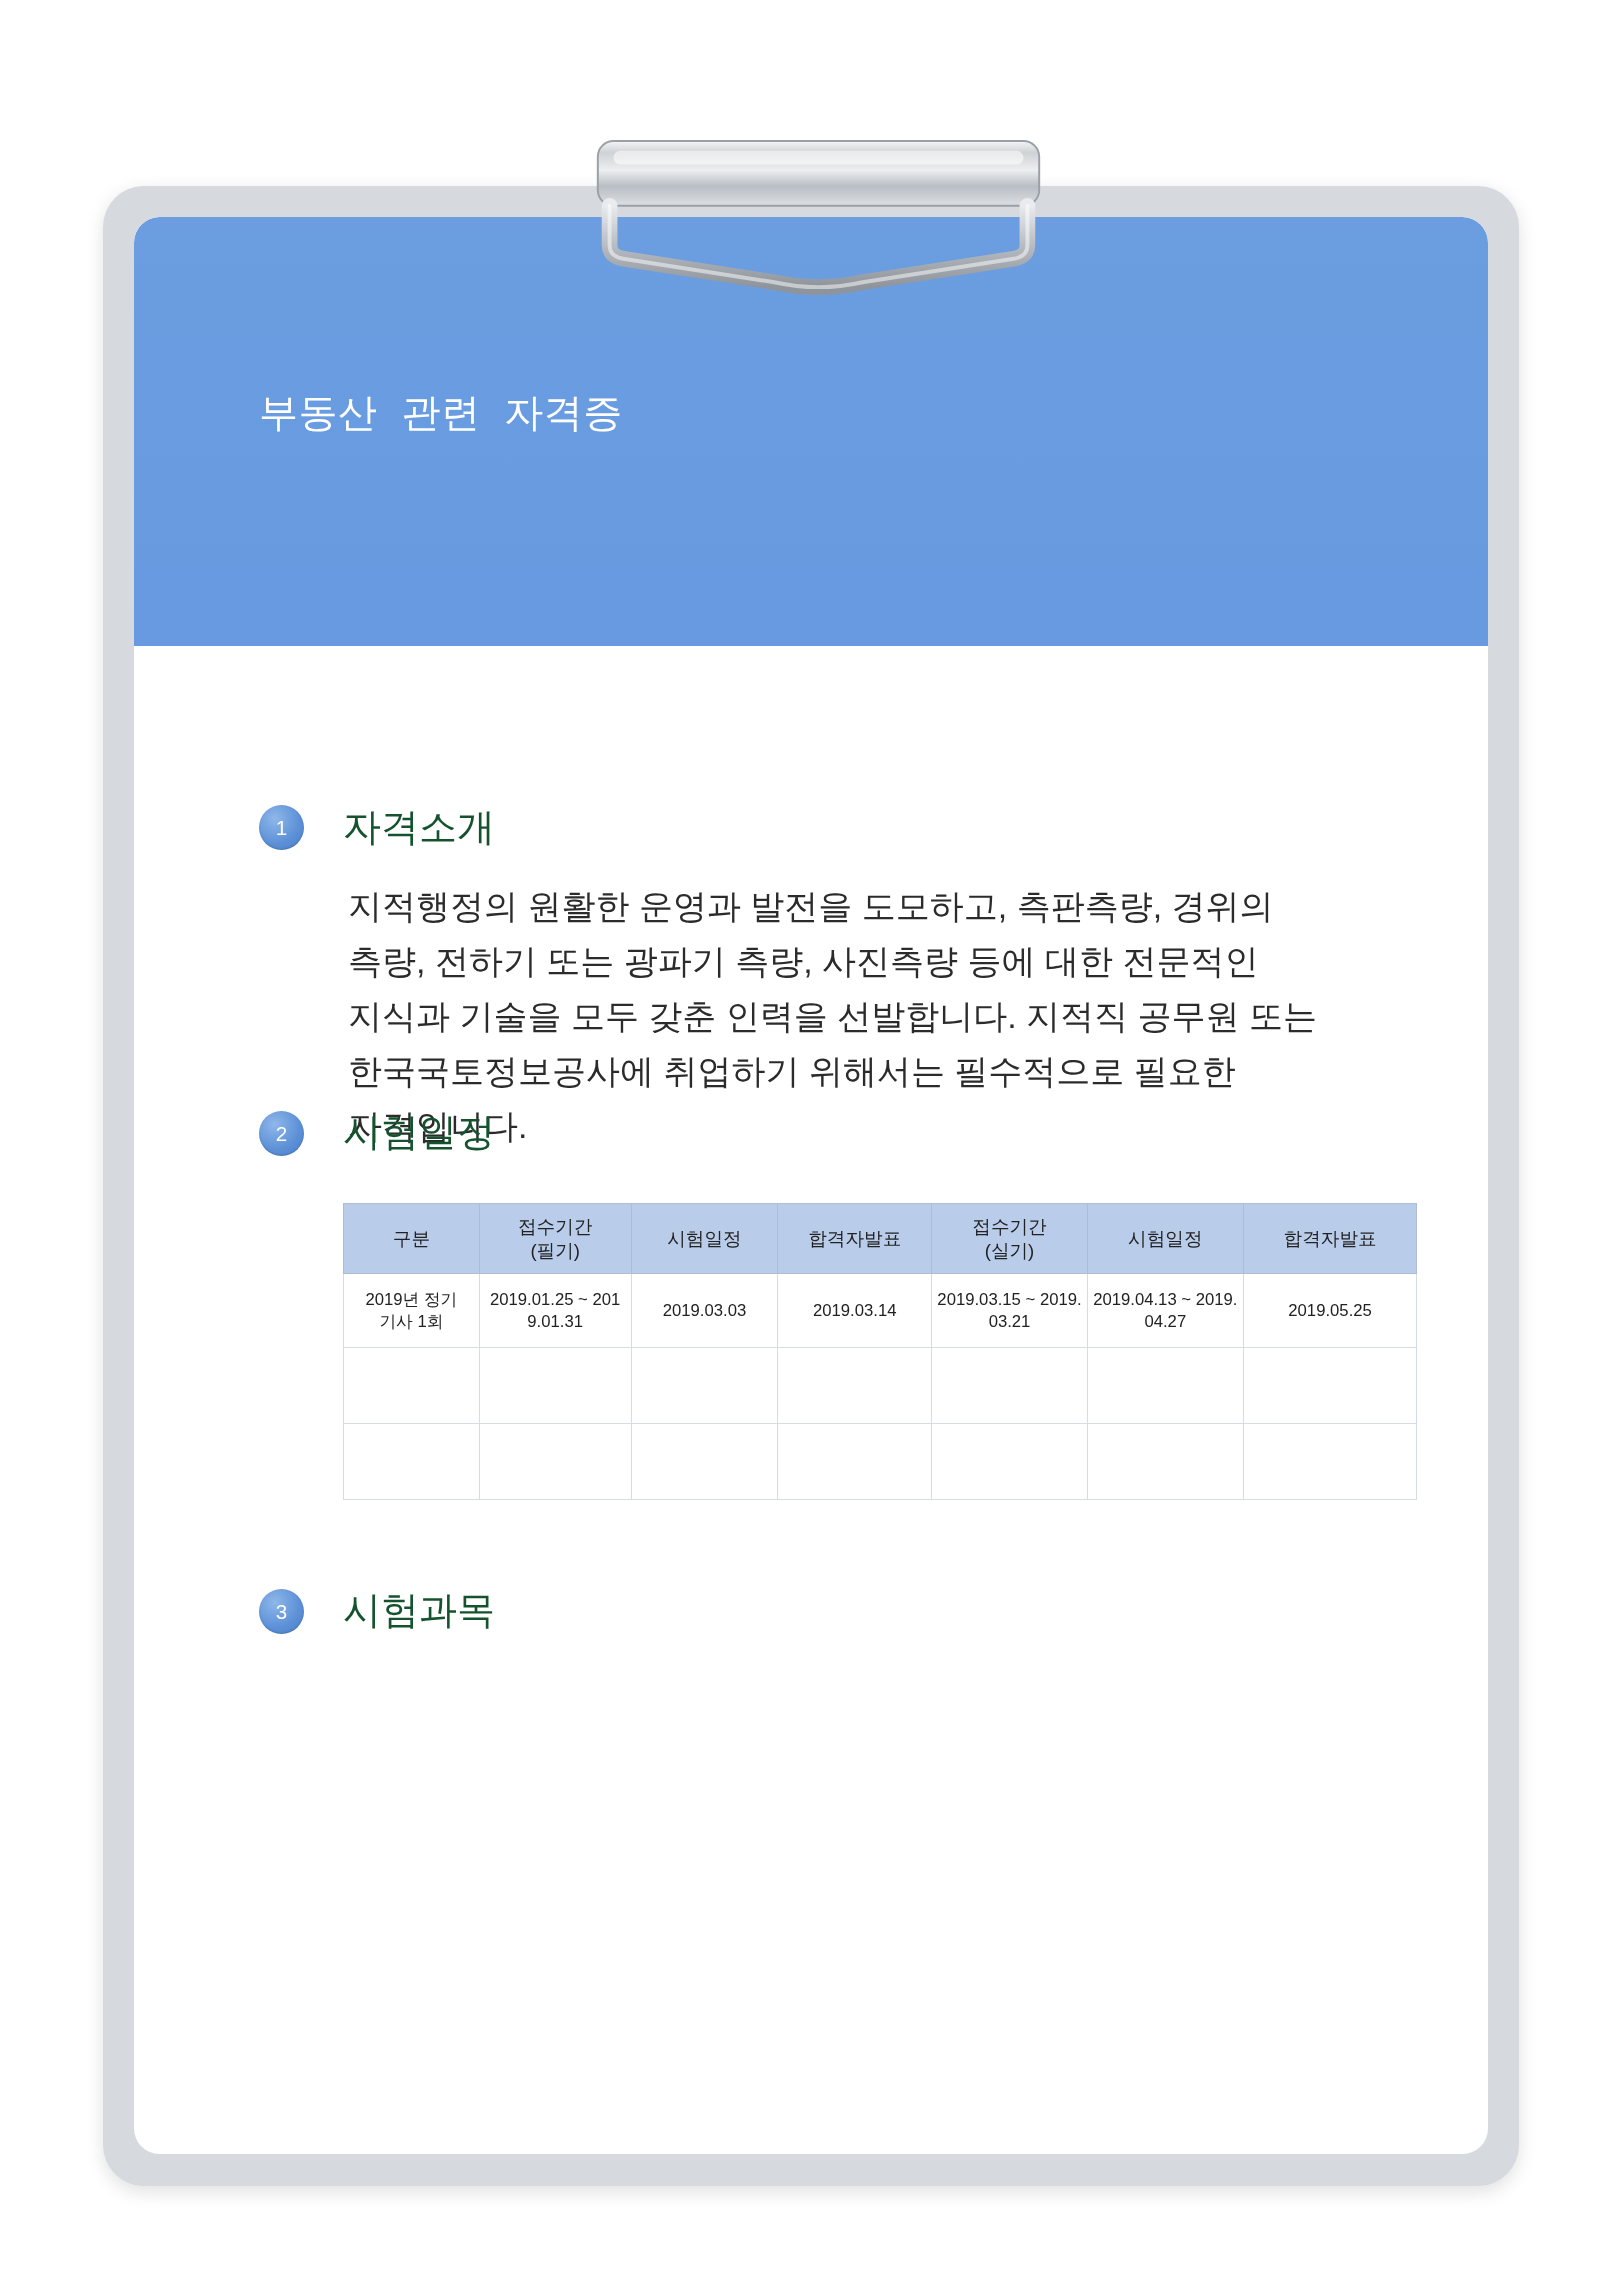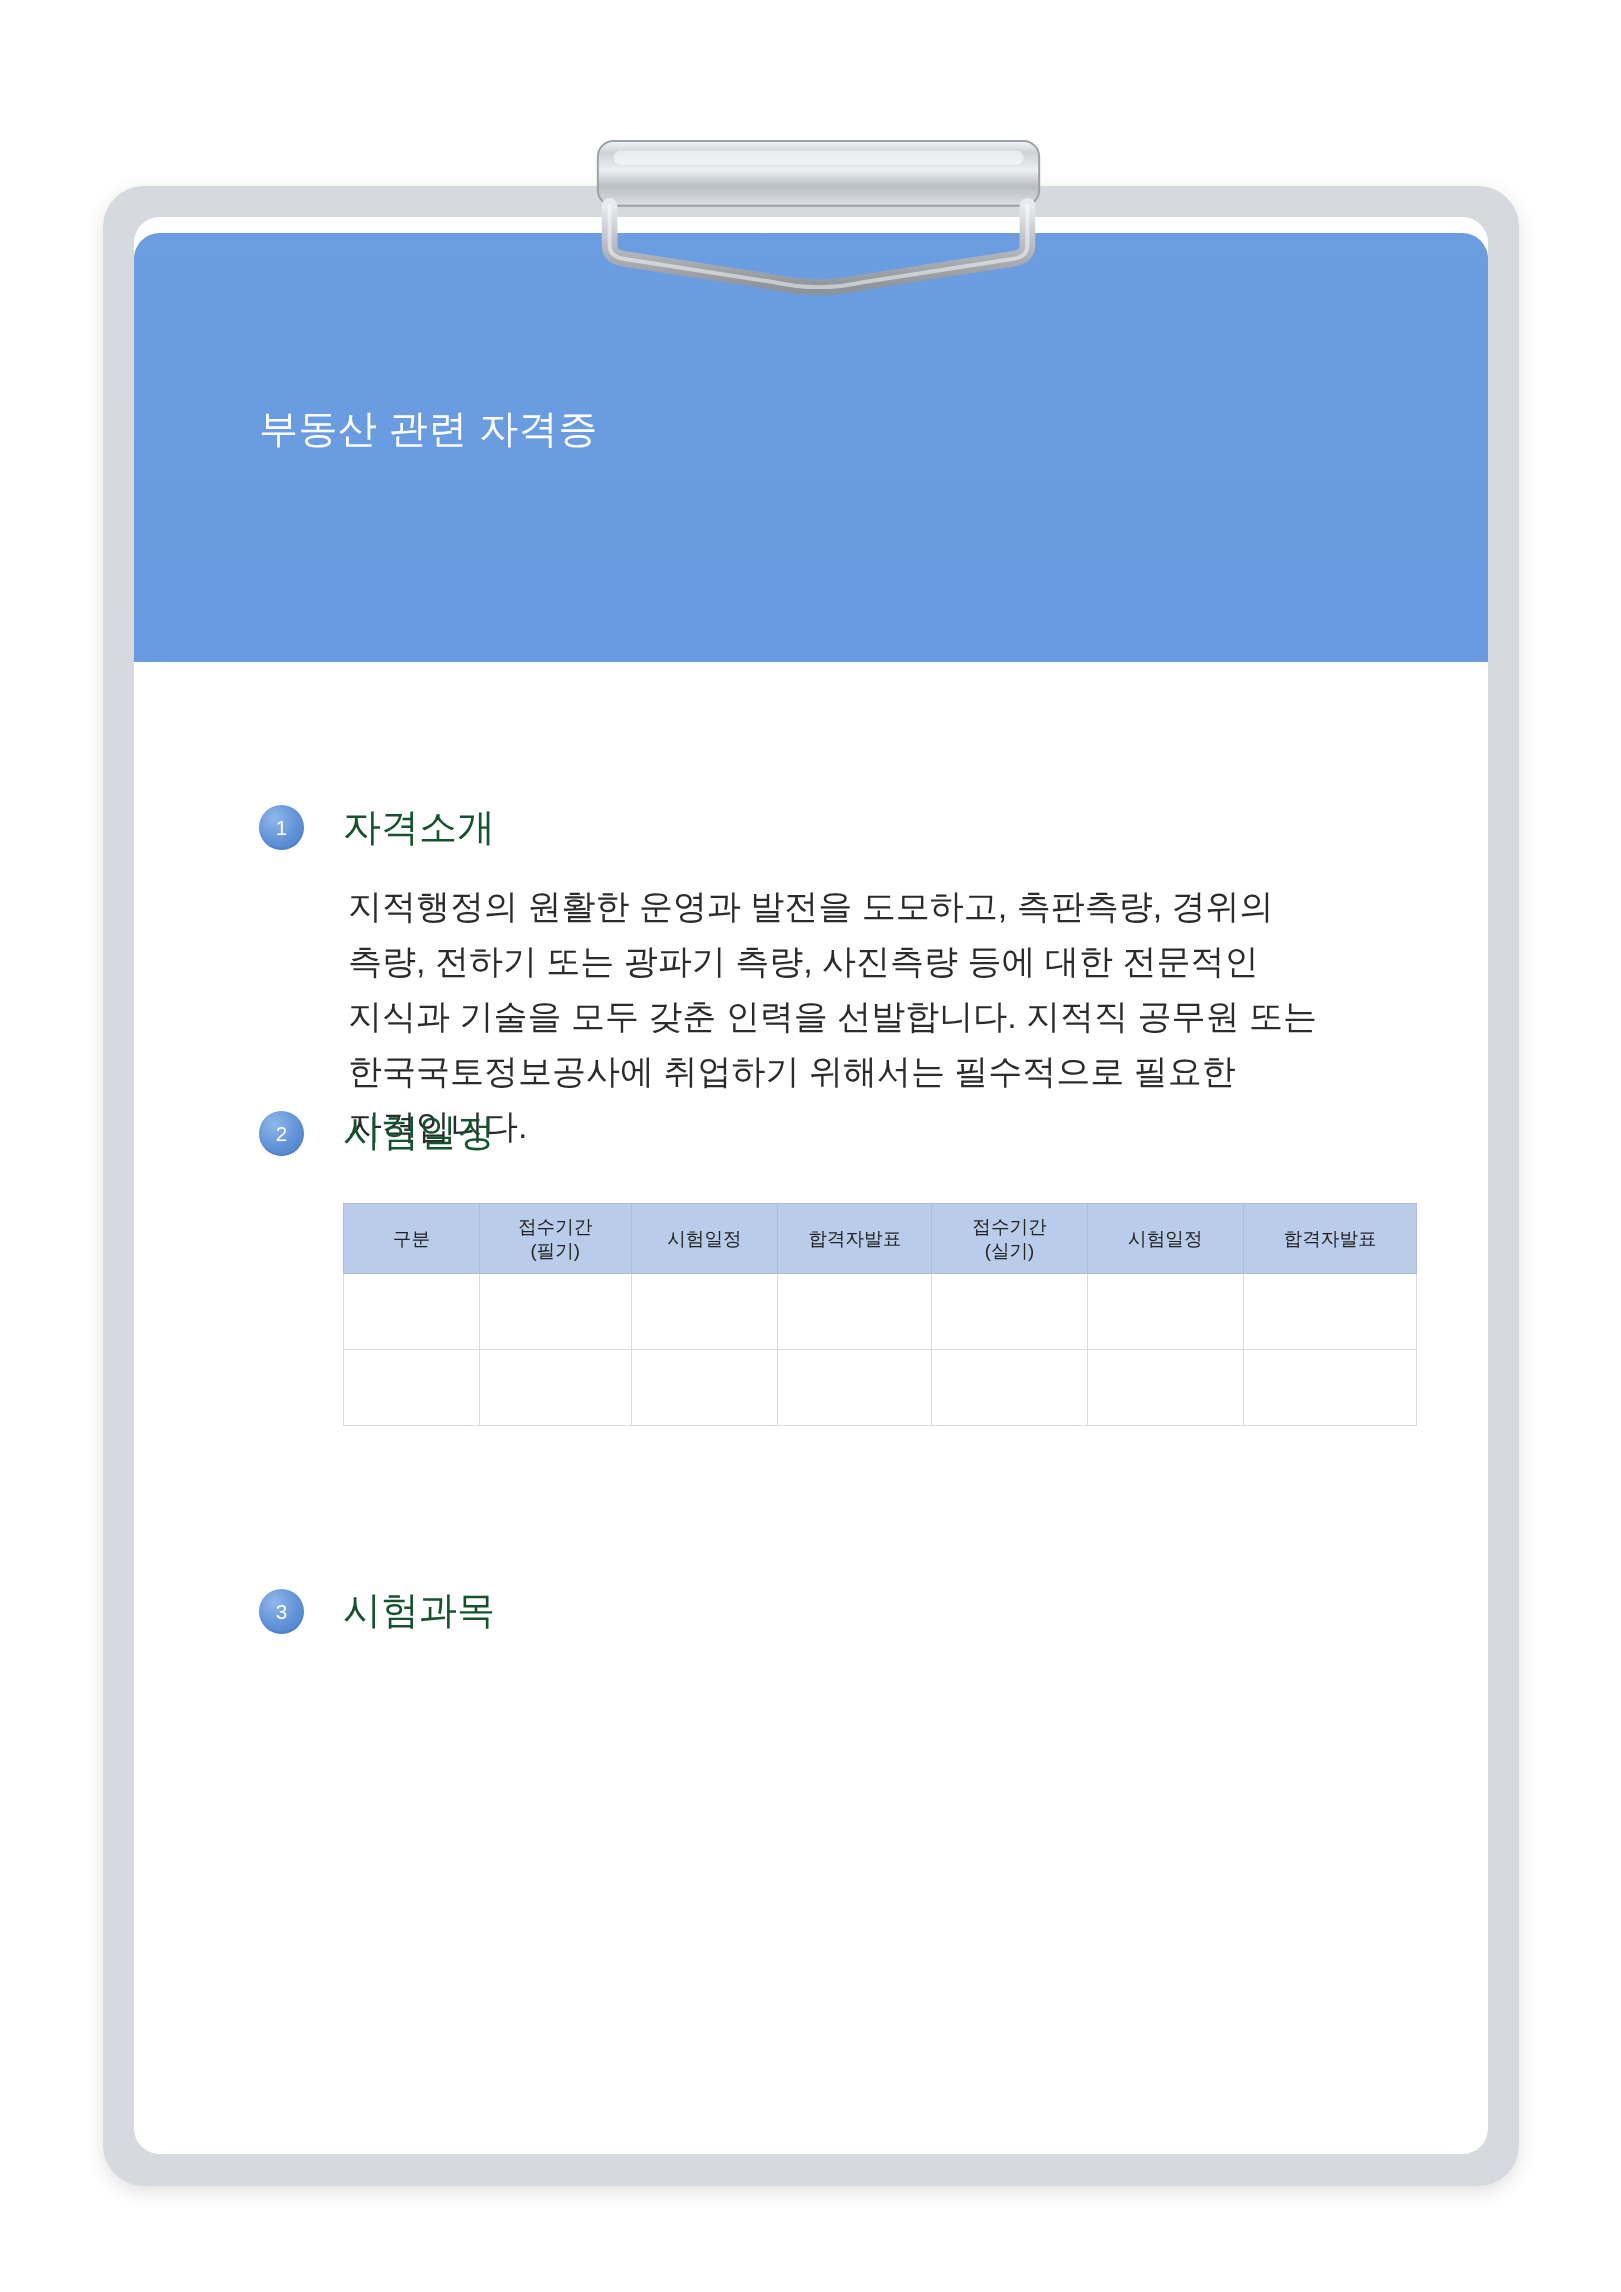--- a/index.html
+++ b/index.html
@@ -50,26 +50,27 @@
     top: 135px;
     width: 461px;
     height: 167px;
     z-index: 5;
   }
 
   
   .header-band {
     position: absolute;
     left: 0;
-    top: 16px;
+    top: 0;
     width: 1354px;
     height: 429px;
     background: linear-gradient(180deg, #6b9de0 0%, #679ae0 100%);
     border-top-left-radius: 25.5px;
     border-top-right-radius: 25.5px;
+    font-family: Liberation Mono, monospace;
   }
   .header-kicker {
     position: absolute;
     left: 125px;
     top: 169px;
     font-size: 39px;
     color: #ffffff;
     letter-spacing: 0.5px;
     font-weight: 400;
   }
@@ -183,20 +184,30 @@
 (필기)</th>
             <th class="col-2">시험일정</th>
             <th class="col-3">합격자발표</th>
             <th class="col-4" style="white-space:pre-line;">접수기간
 (실기)</th>
             <th class="col-5">시험일정</th>
             <th class="col-6">합격자발표</th>
           </tr>
         </thead>
         <tbody>
+          <tr>
+            <td style="white-space:pre-line;">2019년 정기
+기사 1회</td>
+            <td>2019.01.25 ~ 2019.01.31</td>
+            <td>2019.03.03</td>
+            <td>2019.03.14</td>
+            <td>2019.03.15 ~ 2019.03.21</td>
+            <td>2019.04.13 ~ 2019.04.27</td>
+            <td>2019.05.25</td>
+          </tr>
           <tr class="empty-row">
             <td></td>
             <td></td>
             <td></td>
             <td></td>
             <td></td>
             <td></td>
             <td></td>
           </tr>
           <tr class="empty-row">

